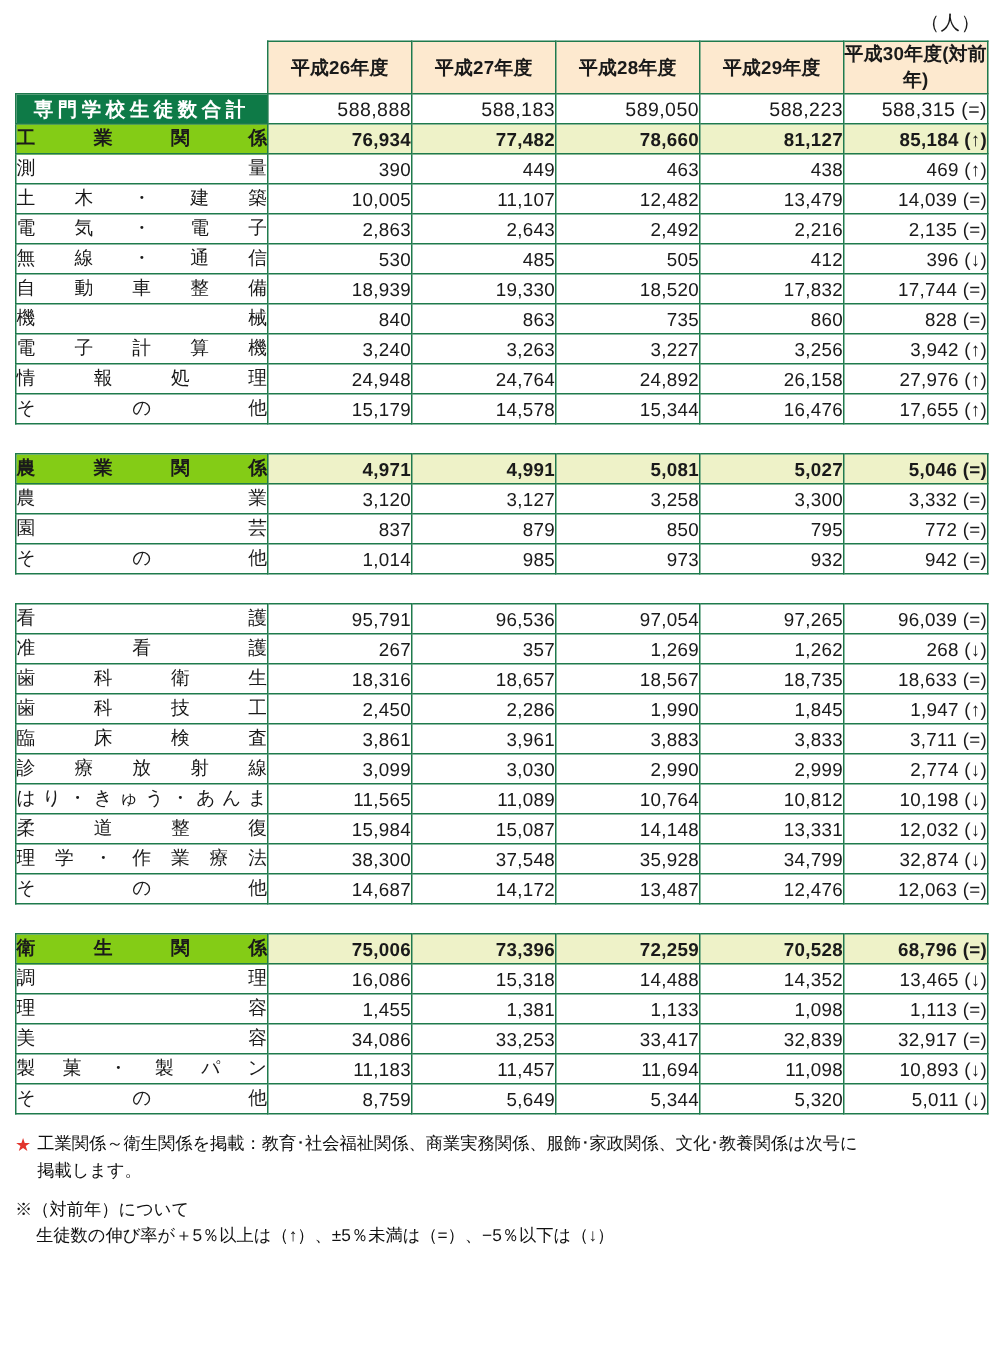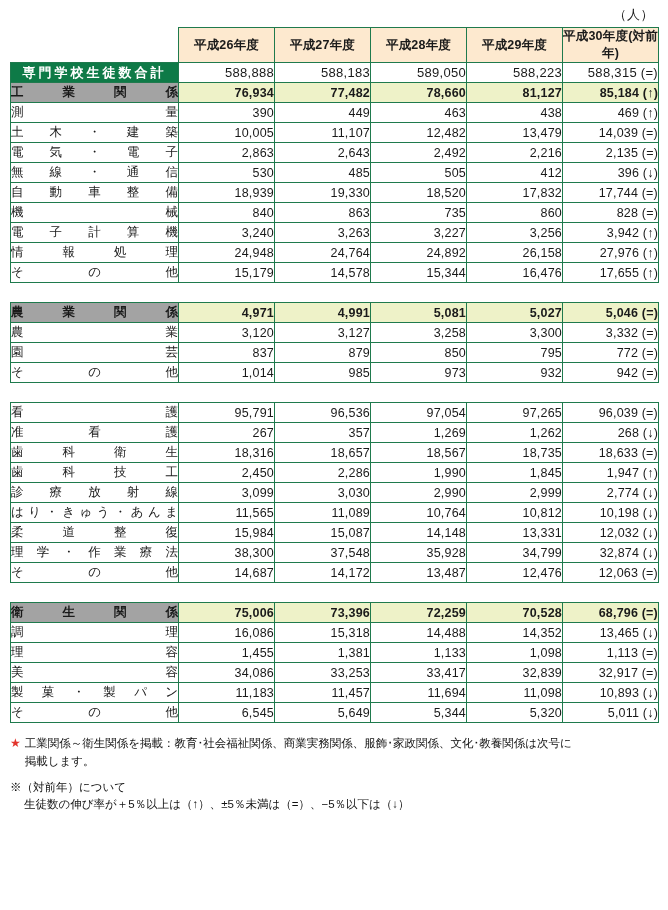--- a/index.html
+++ b/index.html
@@ -69,21 +69,21 @@
     border:none !important;
     height:4px;
     background:#ffffff;
   }
   
   tr.group td{
     background:#eef2c8;
     font-weight:bold;
   }
   tr.group td.lbl{
-    background:#a3a3a3;
+    background:#84cc16;
   }
   td.lbl{
     text-align:left;
     padding:0 10px 0 14px;
     white-space:nowrap;
     font-size:12.5px;
   }
   td.lbl span.spread{
     display:block;
     text-align:justify;
@@ -340,20 +340,30 @@
             <span class="spread">歯 科 技 工</span>
           </td>
           <td class="num">2,450</td>
           <td class="num">2,286</td>
           <td class="num">1,990</td>
           <td class="num">1,845</td>
           <td class="num">1,947 (↑)</td>
         </tr>
         <tr>
           <td class="lbl">
+            <span class="spread">臨 床 検 査</span>
+          </td>
+          <td class="num">3,861</td>
+          <td class="num">3,961</td>
+          <td class="num">3,883</td>
+          <td class="num">3,833</td>
+          <td class="num">3,711 (=)</td>
+        </tr>
+        <tr>
+          <td class="lbl">
             <span class="spread">診 療 放 射 線</span>
           </td>
           <td class="num">3,099</td>
           <td class="num">3,030</td>
           <td class="num">2,990</td>
           <td class="num">2,999</td>
           <td class="num">2,774 (↓)</td>
         </tr>
         <tr>
           <td class="lbl">
@@ -445,21 +455,21 @@
           <td class="num">11,183</td>
           <td class="num">11,457</td>
           <td class="num">11,694</td>
           <td class="num">11,098</td>
           <td class="num">10,893 (↓)</td>
         </tr>
         <tr>
           <td class="lbl">
             <span class="spread">そ　 の 　他</span>
           </td>
-          <td class="num">6,545</td>
+          <td class="num">8,759</td>
           <td class="num">5,649</td>
           <td class="num">5,344</td>
           <td class="num">5,320</td>
           <td class="num">5,011 (↓)</td>
         </tr>
     </tbody>
   </table>
 
   <div class="notes">
     <div class="note-star">

